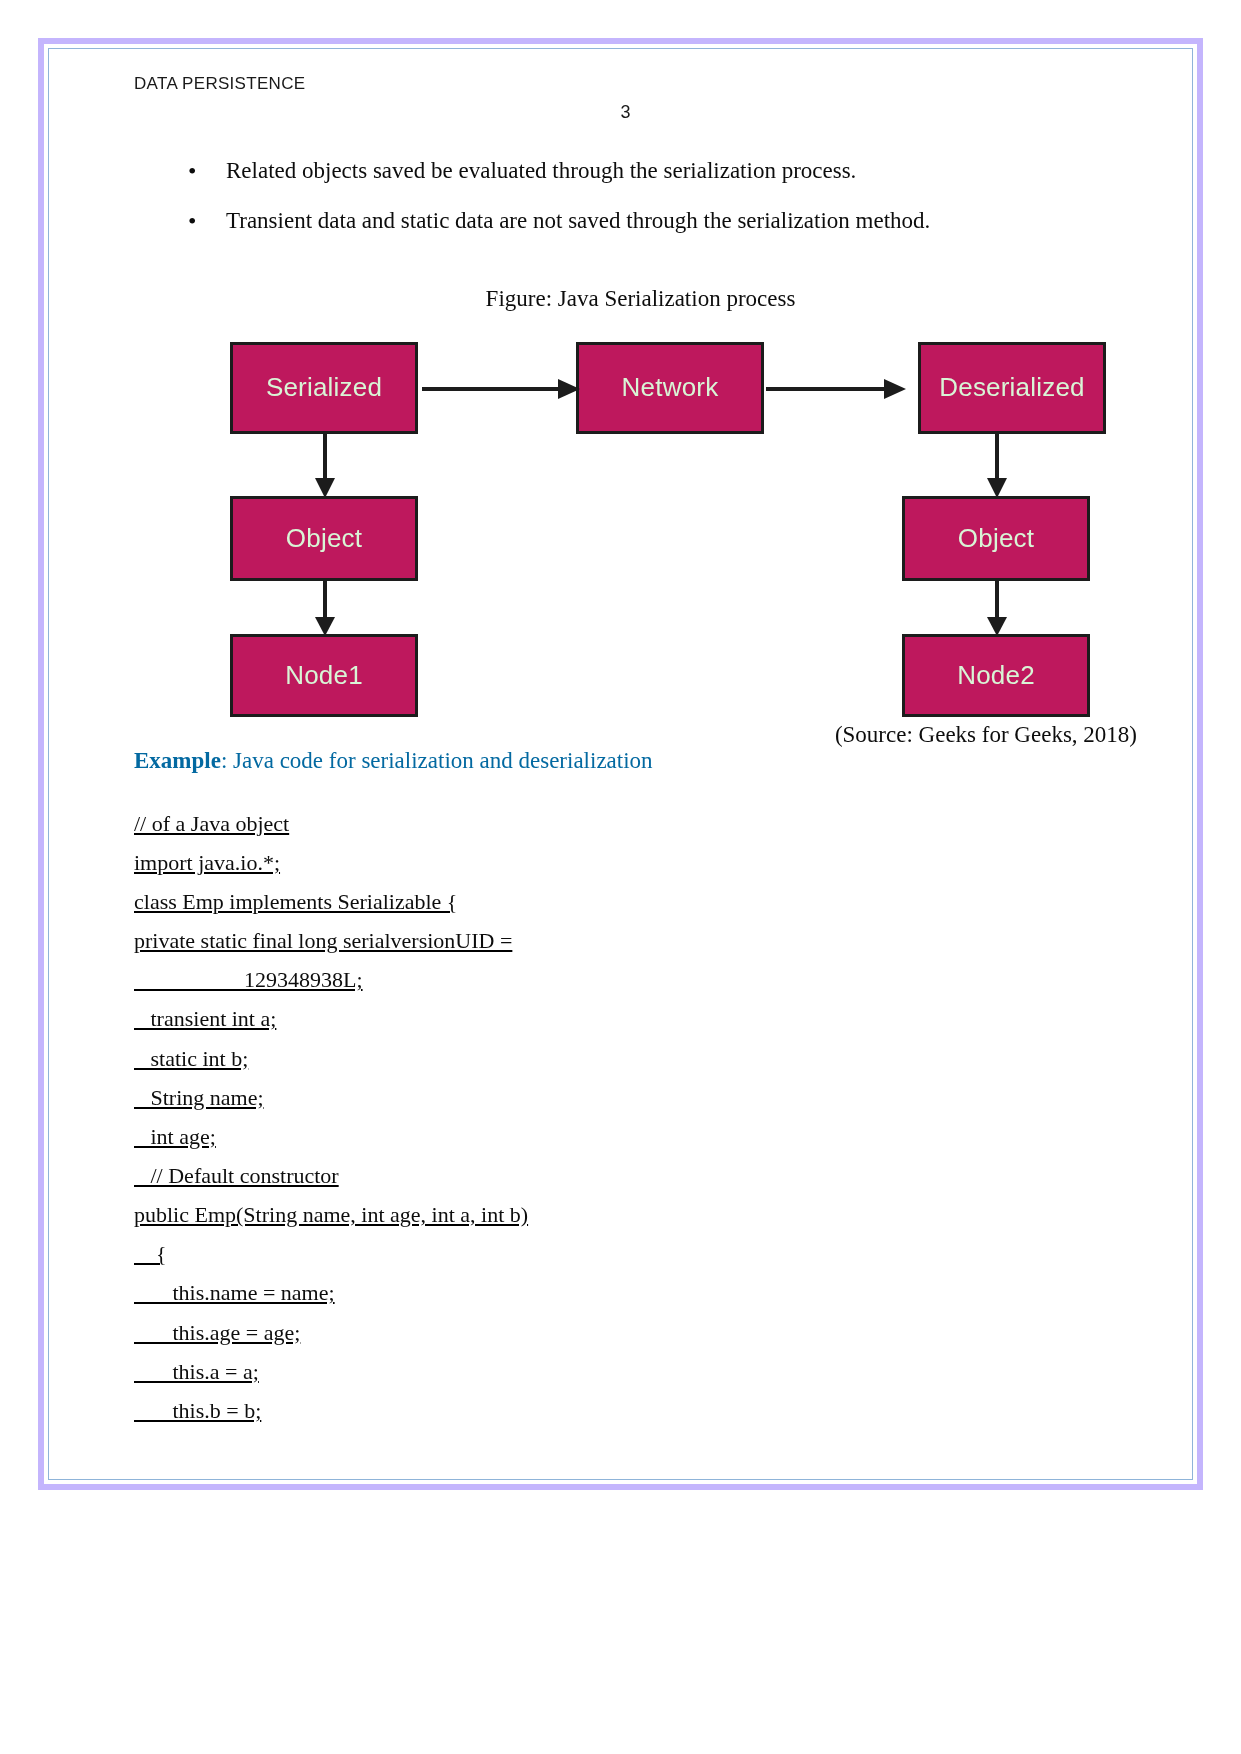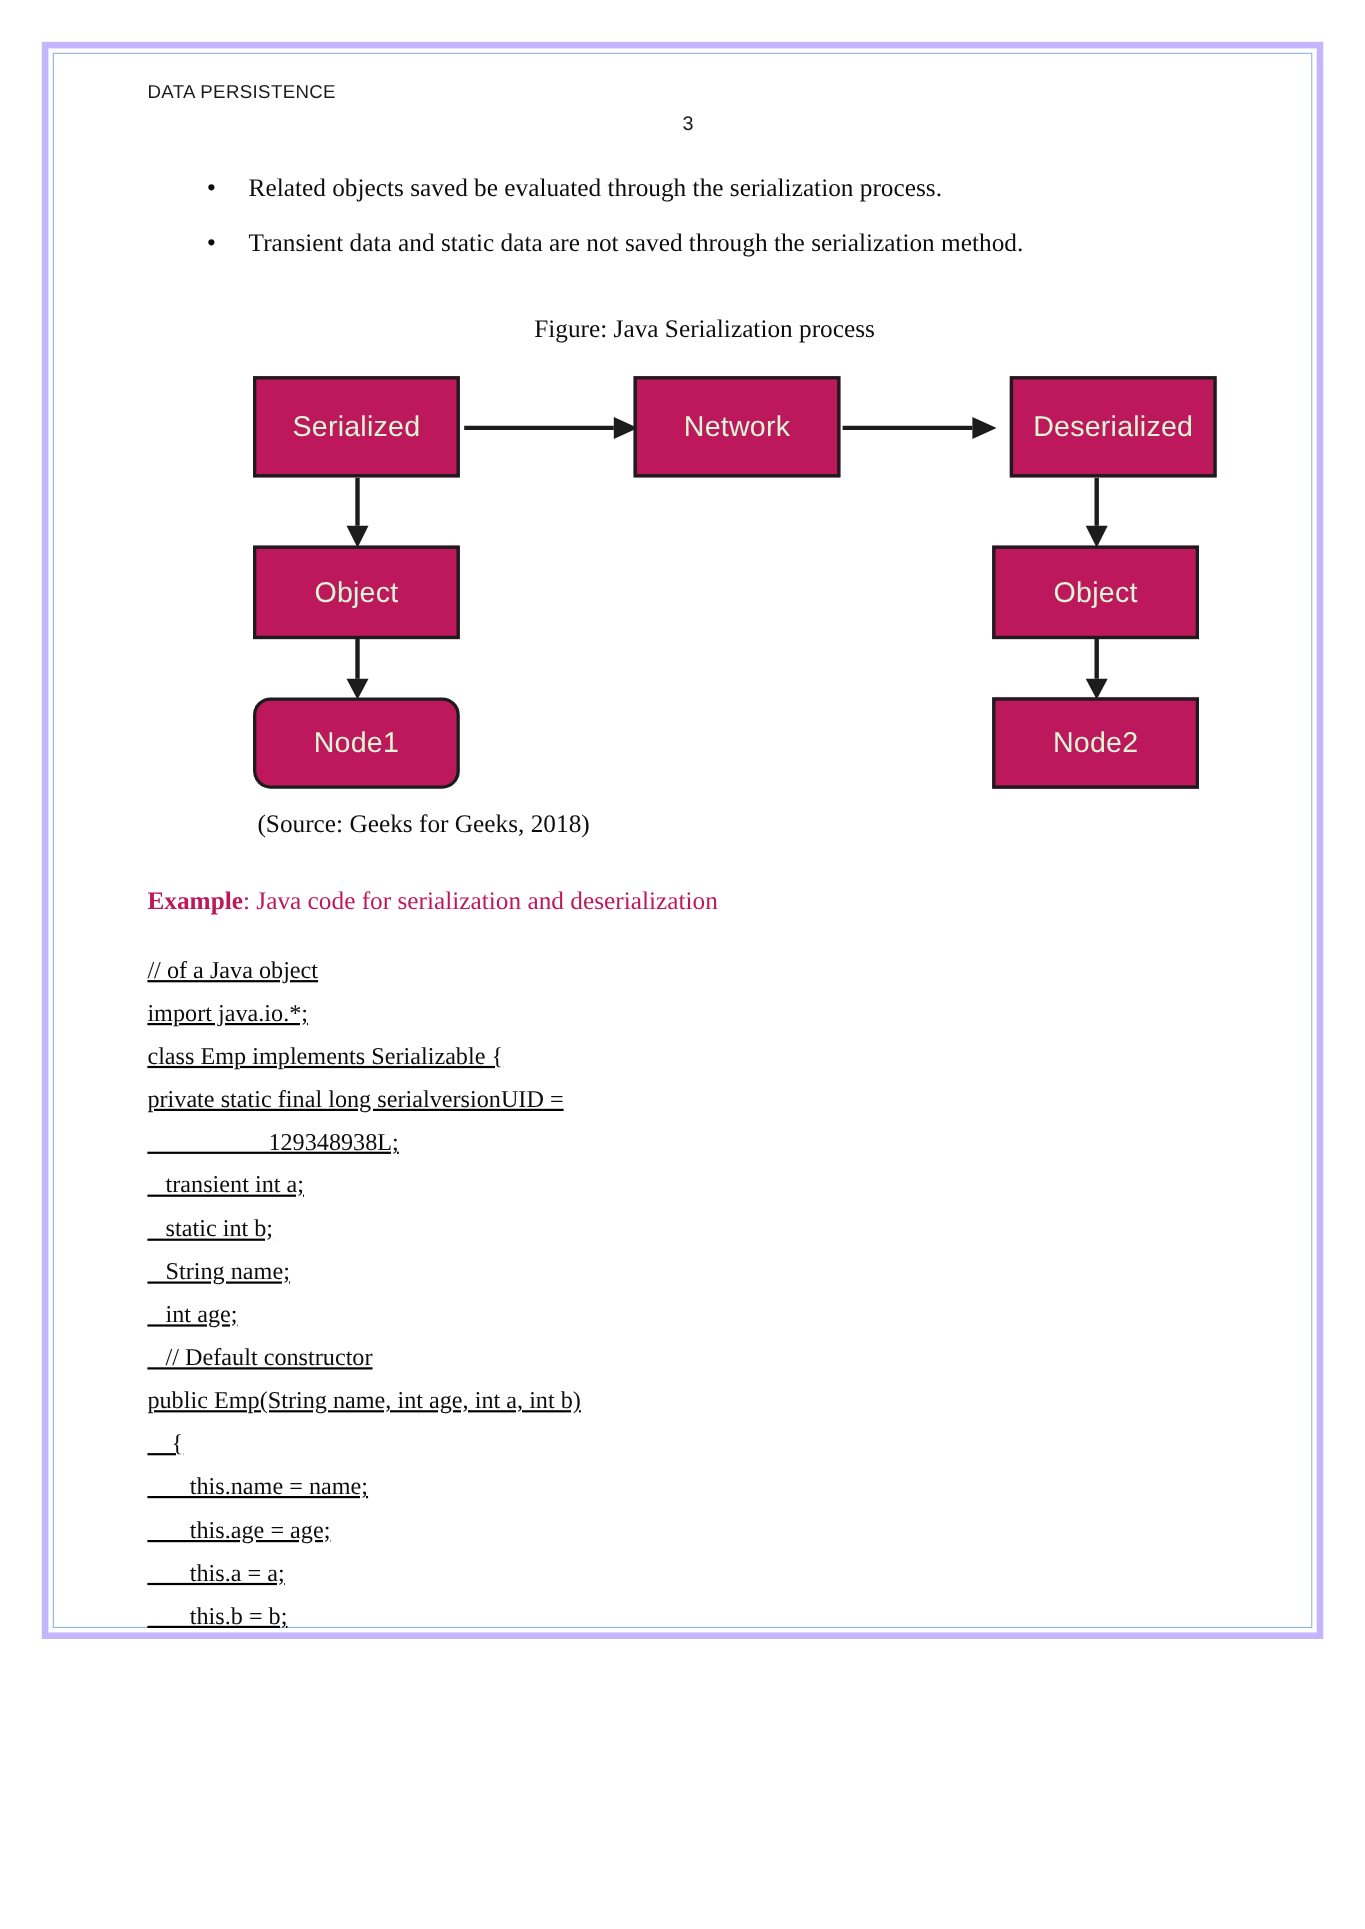--- a/index.html
+++ b/index.html
@@ -114,32 +114,31 @@
     font-size: 26px;
     display: flex;
     align-items: center;
     justify-content: center;
     letter-spacing: 0.2px;
   }
   .arrow-h, .arrow-v {
     position: absolute;
   }
   .figure-source {
-    text-align: left;
-    font-size: 23px;
-    margin-top: 28px;
+    text-align: right;
+    font-size: 23px;
+    margin-top: 14px;
     margin-left: 100px;
     color: #0d0d0d;
   }
 
   
   .example-line {
     font-size: 23px;
-    margin-top: 44px;
-    color: #be185d;
+    color: #0369a1;
   }
   .example-line .lbl { font-weight: bold; }
 
   .code-block {
     margin-top: 30px;
     text-decoration: underline;
   }
   .code-line {
     font-size: 22px;
     line-height: 1.78;
@@ -178,21 +177,21 @@
         <div class="node-box" style="left:0px;   top:12px;  width:188px; height:92px;">Serialized</div>
 
         <div class="node-box" style="left:346px; top:12px;  width:188px; height:92px;">Network</div>
 
         <div class="node-box" style="left:688px; top:12px;  width:188px; height:92px;">Deserialized</div>
 
         <div class="node-box" style="left:0px;   top:166px; width:188px; height:85px;">Object</div>
 
         <div class="node-box" style="left:672px; top:166px; width:188px; height:85px;">Object</div>
 
-        <div class="node-box" style="left:0px;   top:304px; width:188px; height:83px;border-radius:16px;">Node1</div>
+        <div class="node-box" style="left:0px;   top:304px; width:188px; height:83px;">Node1</div>
 
         <div class="node-box" style="left:672px; top:304px; width:188px; height:83px;">Node2</div>
 
         <svg class="arrow-h" style="left:190px; top:42px; width:160px; height:34px;" viewBox="0 0 160 34">
           <line x1="2" y1="17" x2="138" y2="17" stroke="#1c1c1c" stroke-width="4"></line>
           <polygon points="138,7 160,17 138,27" fill="#1c1c1c"></polygon>
         </svg>
 
         <svg class="arrow-h" style="left:534px; top:42px; width:142px; height:34px;" viewBox="0 0 142 34">
           <line x1="2" y1="17" x2="120" y2="17" stroke="#1c1c1c" stroke-width="4"></line>

